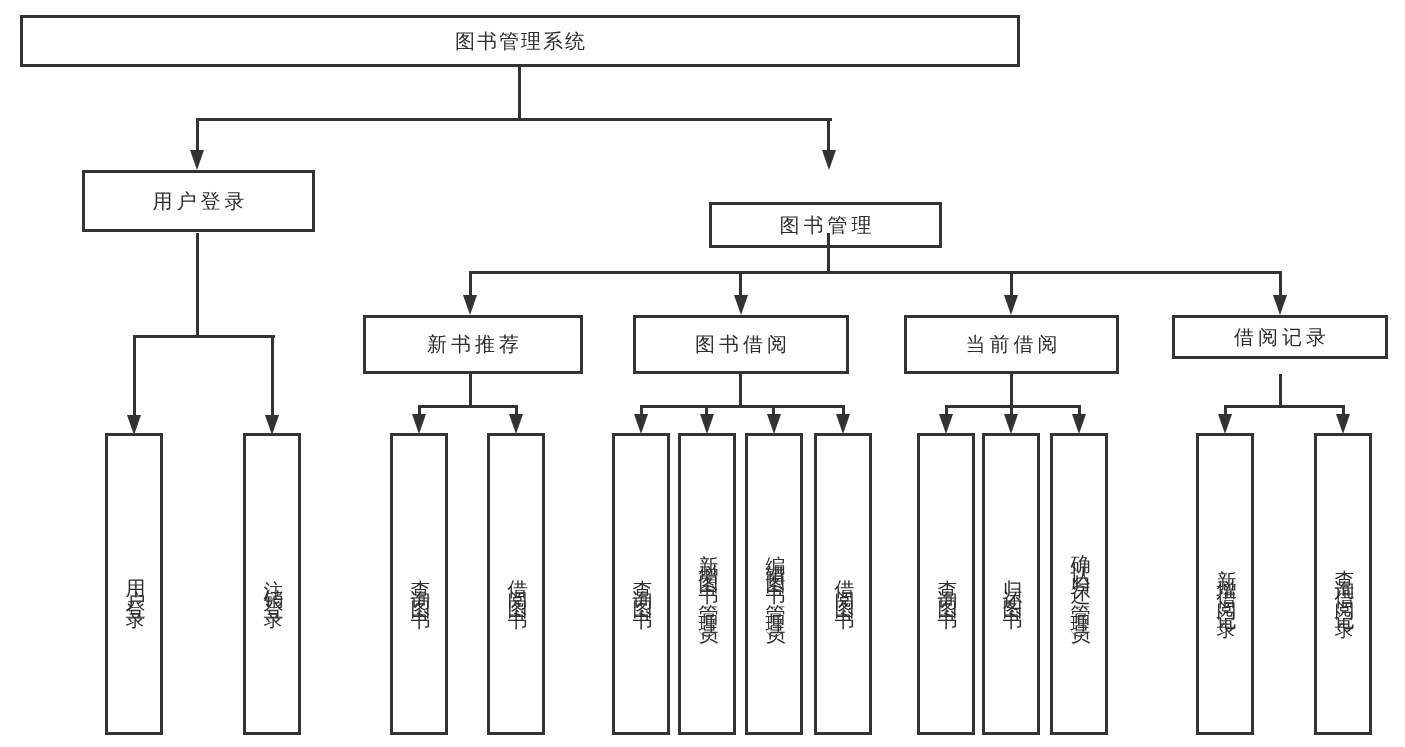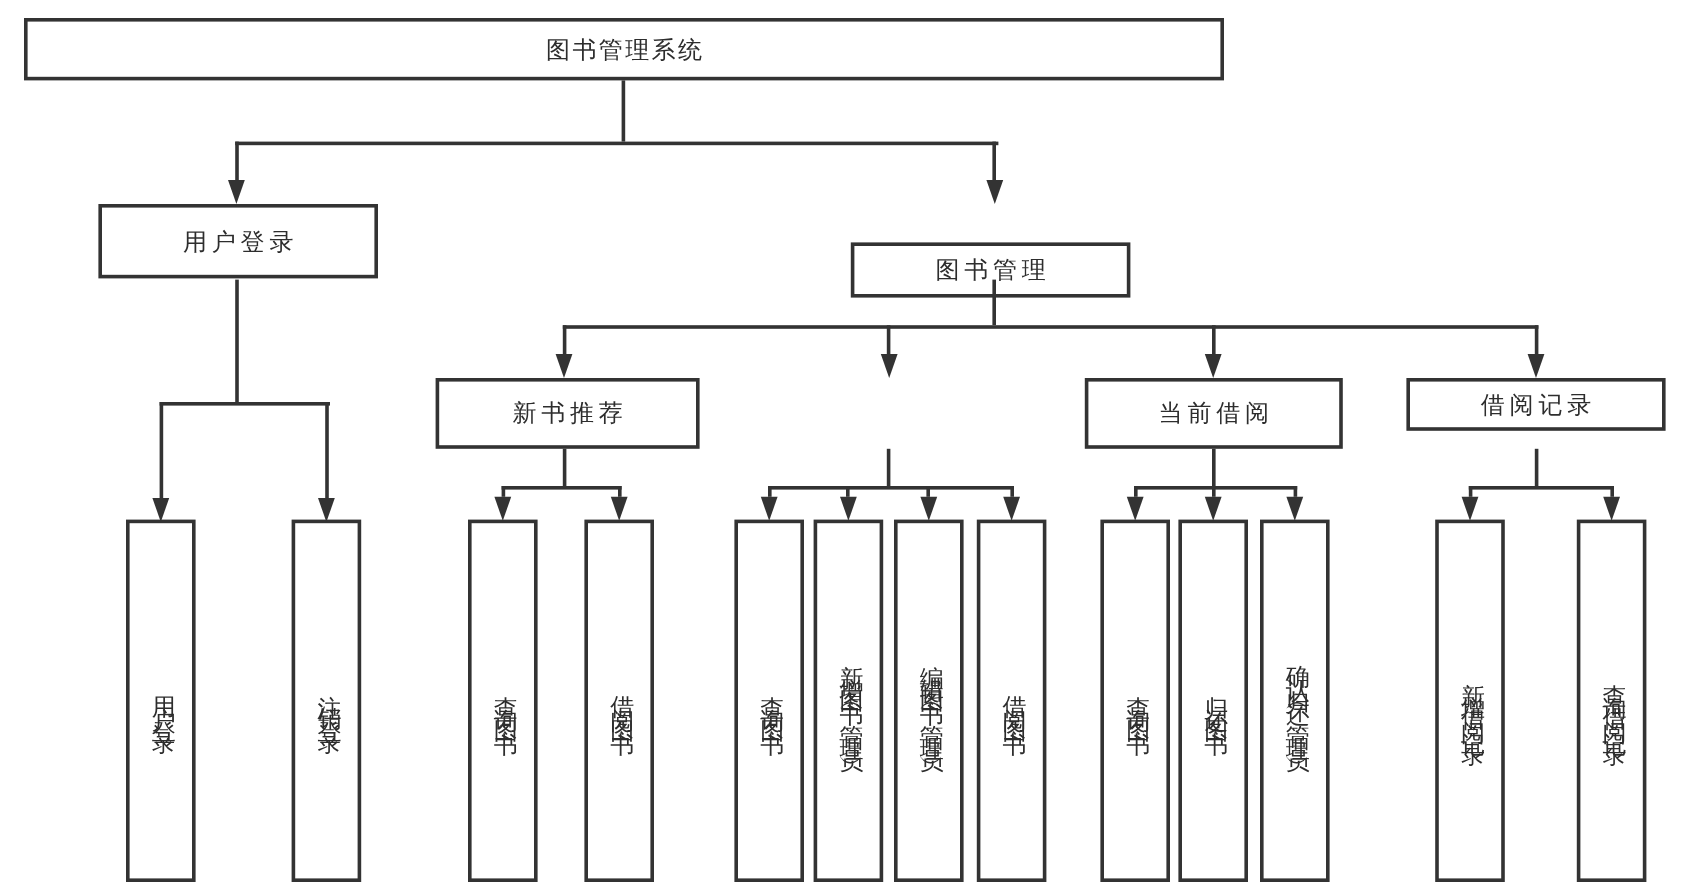--- a/index.html
+++ b/index.html
@@ -57,20 +57,21 @@
 <body>
 
 <div id="stage" style="--line: #333333; --text: #2d2d2d; --bg: #ffffff; --wm: #a3a7ab;">
 
   <div class="box root" style="left:20px; top:15px; width:1000px; height:52px;">图书管理系统</div>
 
   <div class="box h" style="left:82px; top:170px; width:233px; height:62px;">用户登录</div>
   <div class="box h" style="left:709px; top:170px; width:233px; height:46px;margin-top:32px;">图书管理</div>
 
   <div class="box h" style="left:363px; top:315px; width:220px; height:59px;">新书推荐</div>
+  <div class="box h" style="left:633px; top:315px; width:216px; height:59px;">图书借阅</div>
   <div class="box h" style="left:904px; top:315px; width:215px; height:59px;">当前借阅</div>
   <div class="box h" style="left:1172px; top:315px; width:216px; height:44px;">借阅记录</div>
 
   <div class="box v" style="left:105px; top:433px; width:58px; height:302px;">用户登录</div>
   <div class="box v" style="left:243px; top:433px; width:58px; height:302px;">注销登录</div>
 
   <div class="box v" style="left:390px; top:433px; width:58px; height:302px;">查询图书</div>
   <div class="box v" style="left:487px; top:433px; width:58px; height:302px;">借阅图书</div>
 
   <div class="box v" style="left:612px; top:433px; width:58px; height:302px;">查询图书</div>

